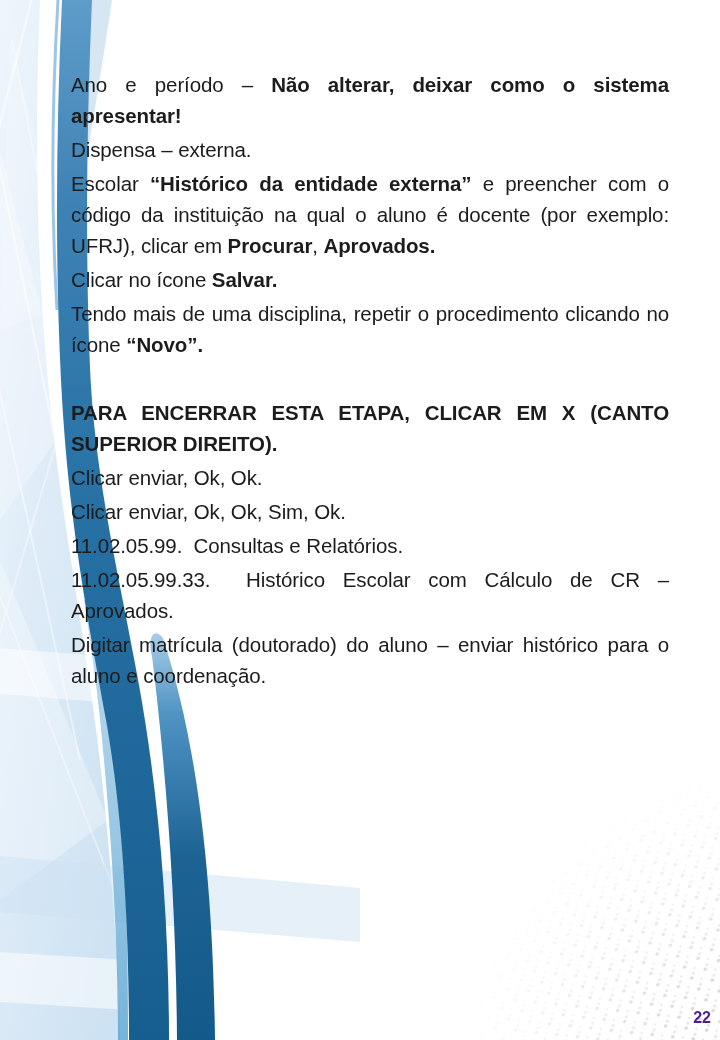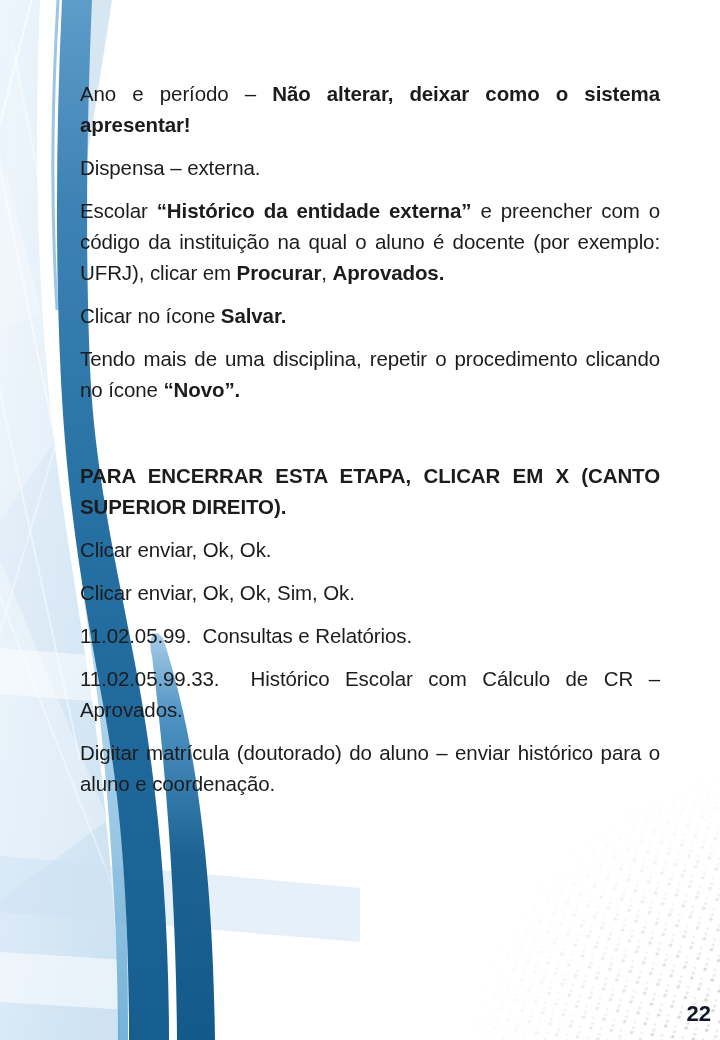--- a/index.html
+++ b/index.html
@@ -47,31 +47,31 @@
     left: 68px;
     top: 66px;
     width: 604px;
     color: #1c1c1c;
     font-size: 20.5px;
     line-height: 31px;
     letter-spacing: -0.1px;
   }
   .para {
     text-align: justify;
-    margin: 12px;
+    margin: 3px;
   }
   .para b { font-weight: 700; }
   .para.spacer { min-height: 31px; }
   .page-number {
     position: absolute;
     right: 9px;
     bottom: 13px;
-    font-size: 22px;
+    font-size: 16px;
     font-weight: 700;
-    color: #0f172a;
+    color: #4c1d95;
     letter-spacing: 0;
   }
 </style>
 </head>
 <body>
 
 <div class="page">
 
   <svg class="swoosh" viewBox="0 0 720 1040" aria-hidden="true">
     <defs>

